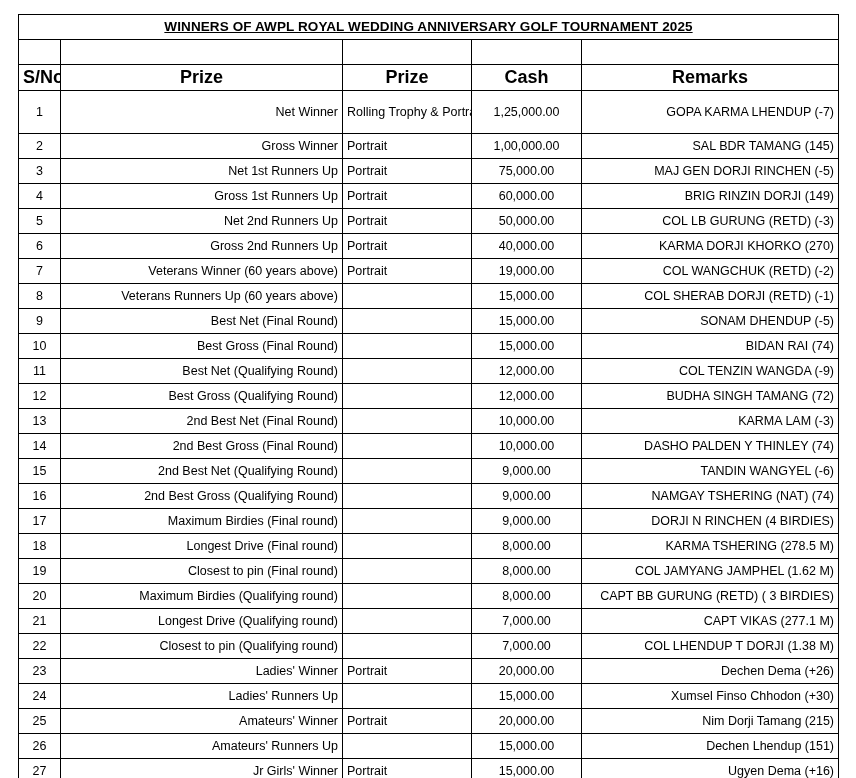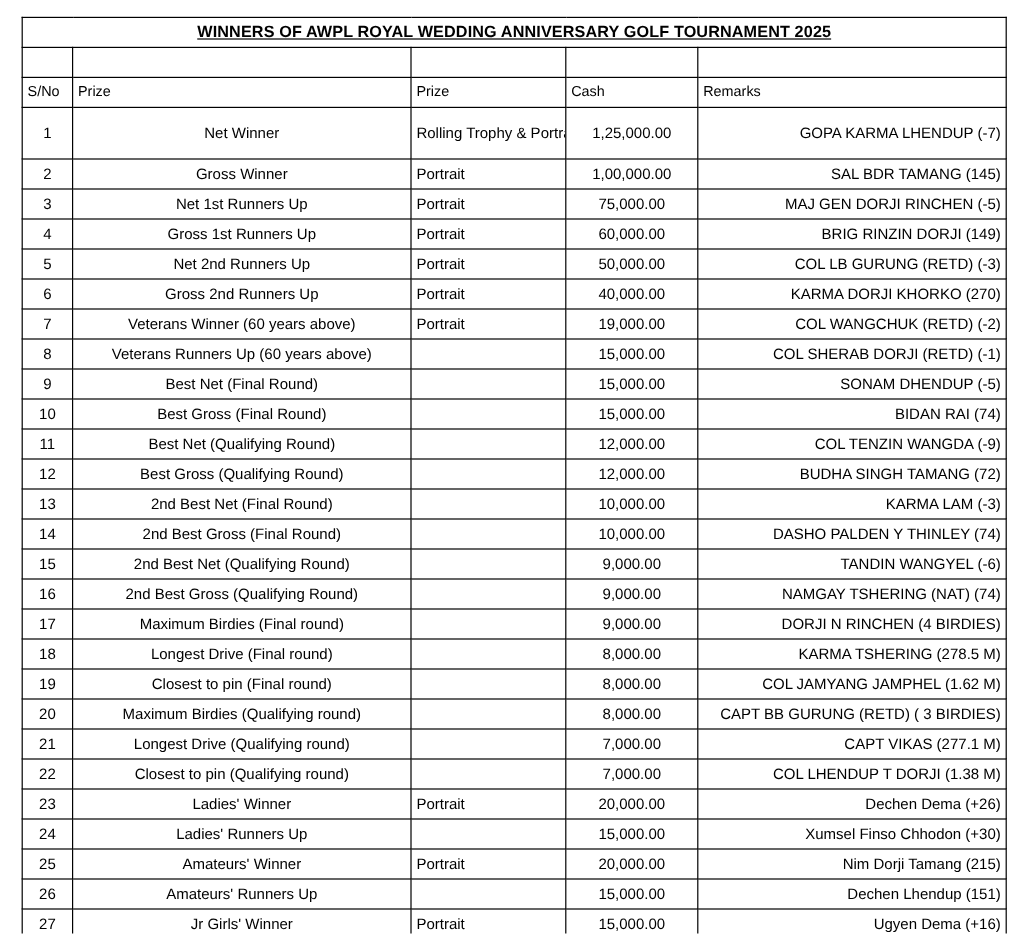--- a/index.html
+++ b/index.html
@@ -54,28 +54,28 @@
     font-size: 13.5px;
     text-decoration: underline;
     letter-spacing: 0.1px;
   }
   .spacer-row td {
     height: 12px;
     border: 1px solid #000000;
     padding: 0;
   }
   .head-row td {
-    font-weight: normal;
-    text-align: left;
+    font-weight: bold;
+    text-align: center;
     height: 25px;
-    font-size: 12px;
+    font-size: 18px;
   }
   td.sno   { text-align: center; }
   td.cash  { text-align: center; padding-right: 6px; }
-  td.prize { text-align: center; }
+  td.prize { text-align: right; }
   td.prize2{ text-align: left; }
   td.rem   { text-align: right; }
 
   tr.tall td { height: 38px; }
   td.wrap {
     white-space: normal;
     line-height: 1.2;
   }
 </style>
 </head>

